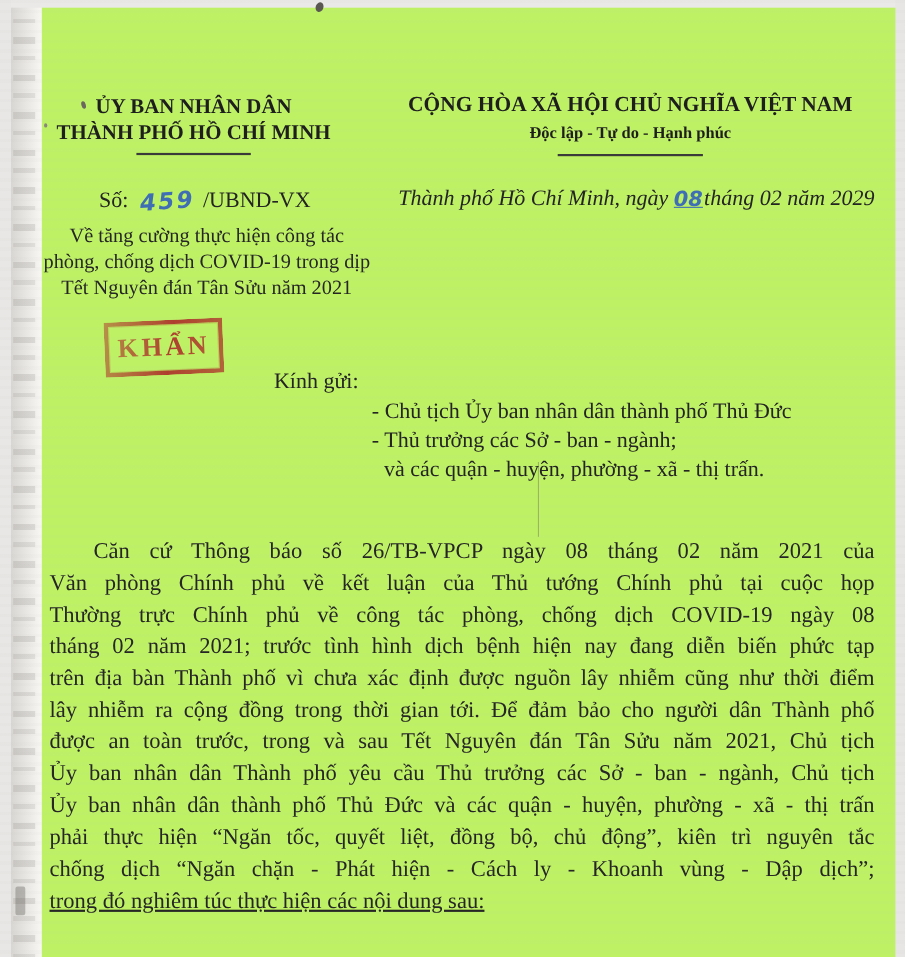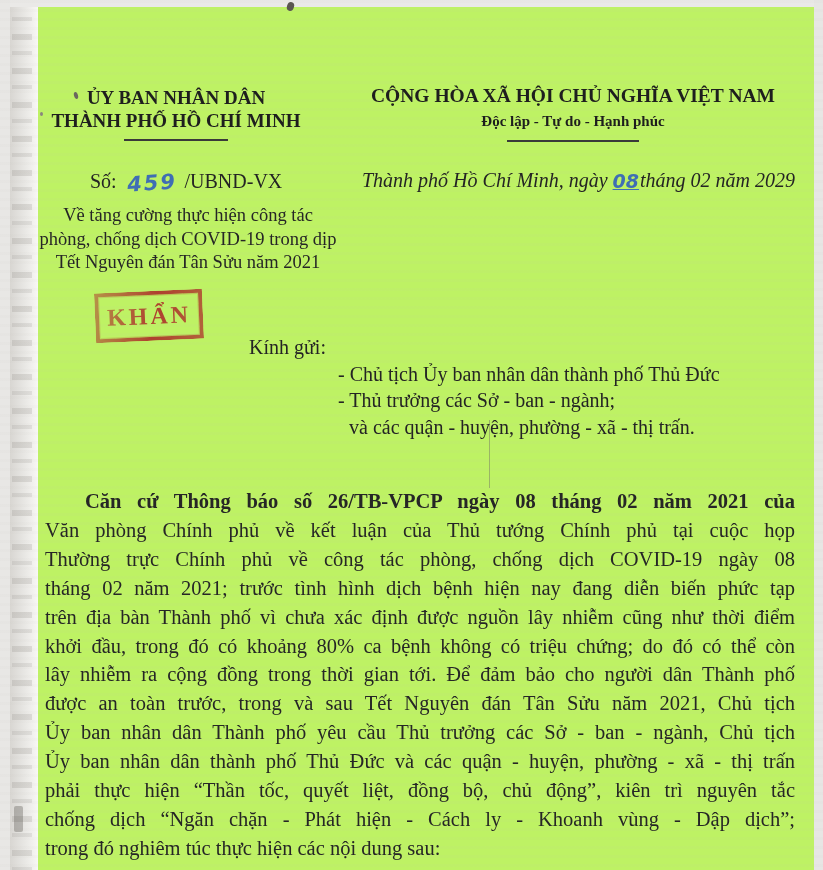--- a/index.html
+++ b/index.html
@@ -92,22 +92,22 @@
   .salutation-label { position:absolute; left:249px; top:336px; font-size:20px; }
   .recipients { position:absolute; left:338px; top:361px; font-size:20px; line-height:26.3px; }
   .recipients .r2 { padding-left:11px; }
 
   
   .doc-body {
     position:absolute; left:45px; top:487px; width:750px;
     font-size:20.5px; line-height:28.9px; color:#262626;
   }
   .jline { text-align: justify; text-align-last: justify; white-space: normal; }
-  .jline.first { padding-left:40px;font-weight:bold; }
-  .jline.last { text-align-last: left; }
+  .jline.first { padding-left:40px; }
+  .jline.last { text-align-last: left; text-decoration: underline; }
 </style>
 </head>
 <body>
 
 <div class="photo">
 
   <div class="edge-band"></div>
   <div class="edge-band-noise"></div>
   <div class="edge-top"></div>
   <div class="edge-left"></div>
@@ -155,23 +155,22 @@
     <div>- Thủ trưởng các Sở - ban - ngành;</div>
     <div class="r2">và các quận - huyện, phường - xã - thị trấn.</div>
   </div>
 
   <div class="doc-body">
     <div class="jline first">Căn cứ Thông báo số 26/TB-VPCP ngày 08 tháng 02 năm 2021 của</div>
     <div class="jline">Văn phòng Chính phủ về kết luận của Thủ tướng Chính phủ tại cuộc họp</div>
     <div class="jline">Thường trực Chính phủ về công tác phòng, chống dịch COVID-19 ngày 08</div>
     <div class="jline">tháng 02 năm 2021; trước tình hình dịch bệnh hiện nay đang diễn biến phức tạp</div>
     <div class="jline">trên địa bàn Thành phố vì chưa xác định được nguồn lây nhiễm cũng như thời điểm</div>
-    <div class="jline">khởi đầu, trong đó có khoảng 80% ca bệnh không có triệu chứng; do đó có thể còn</div>
     <div class="jline">lây nhiễm ra cộng đồng trong thời gian tới. Để đảm bảo cho người dân Thành phố</div>
     <div class="jline">được an toàn trước, trong và sau Tết Nguyên đán Tân Sửu năm 2021, Chủ tịch</div>
     <div class="jline">Ủy ban nhân dân Thành phố yêu cầu Thủ trưởng các Sở - ban - ngành, Chủ tịch</div>
     <div class="jline">Ủy ban nhân dân thành phố Thủ Đức và các quận - huyện, phường - xã - thị trấn</div>
-    <div class="jline">phải thực hiện “Thần tốc, quyết liệt, đồng bộ, chủ động”, kiên trì nguyên tắc</div>
+    <div class="jline">phải thực hiện “Ngăn tốc, quyết liệt, đồng bộ, chủ động”, kiên trì nguyên tắc</div>
     <div class="jline">chống dịch “Ngăn chặn - Phát hiện - Cách ly - Khoanh vùng - Dập dịch”;</div>
     <div class="jline last">trong đó nghiêm túc thực hiện các nội dung sau:</div>
   </div>
 
 </div>
 
 </body></html>

